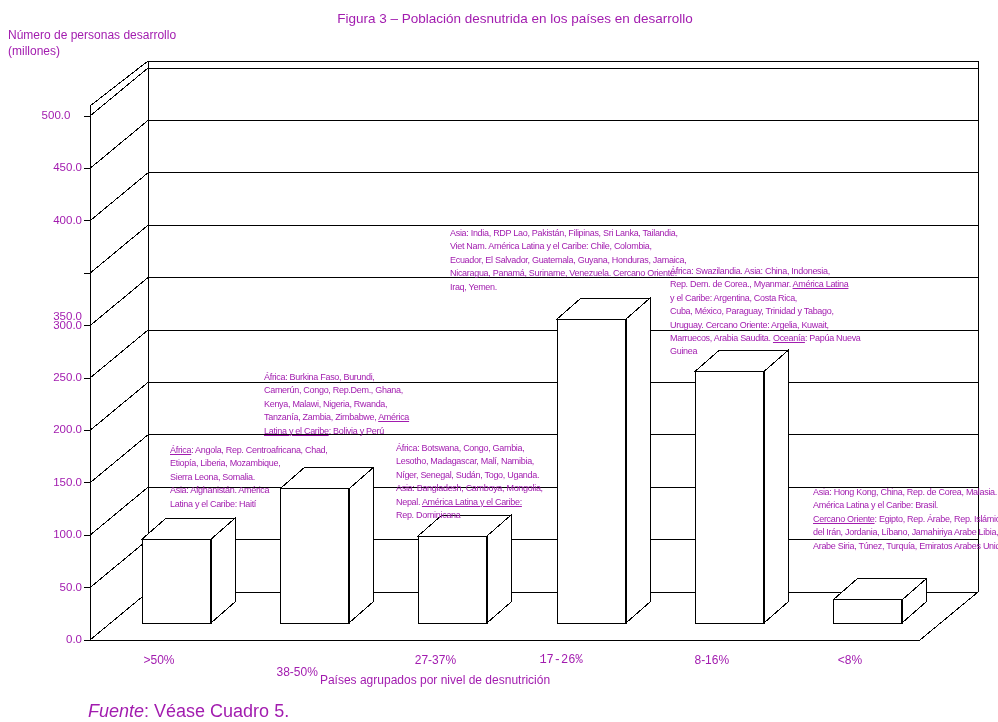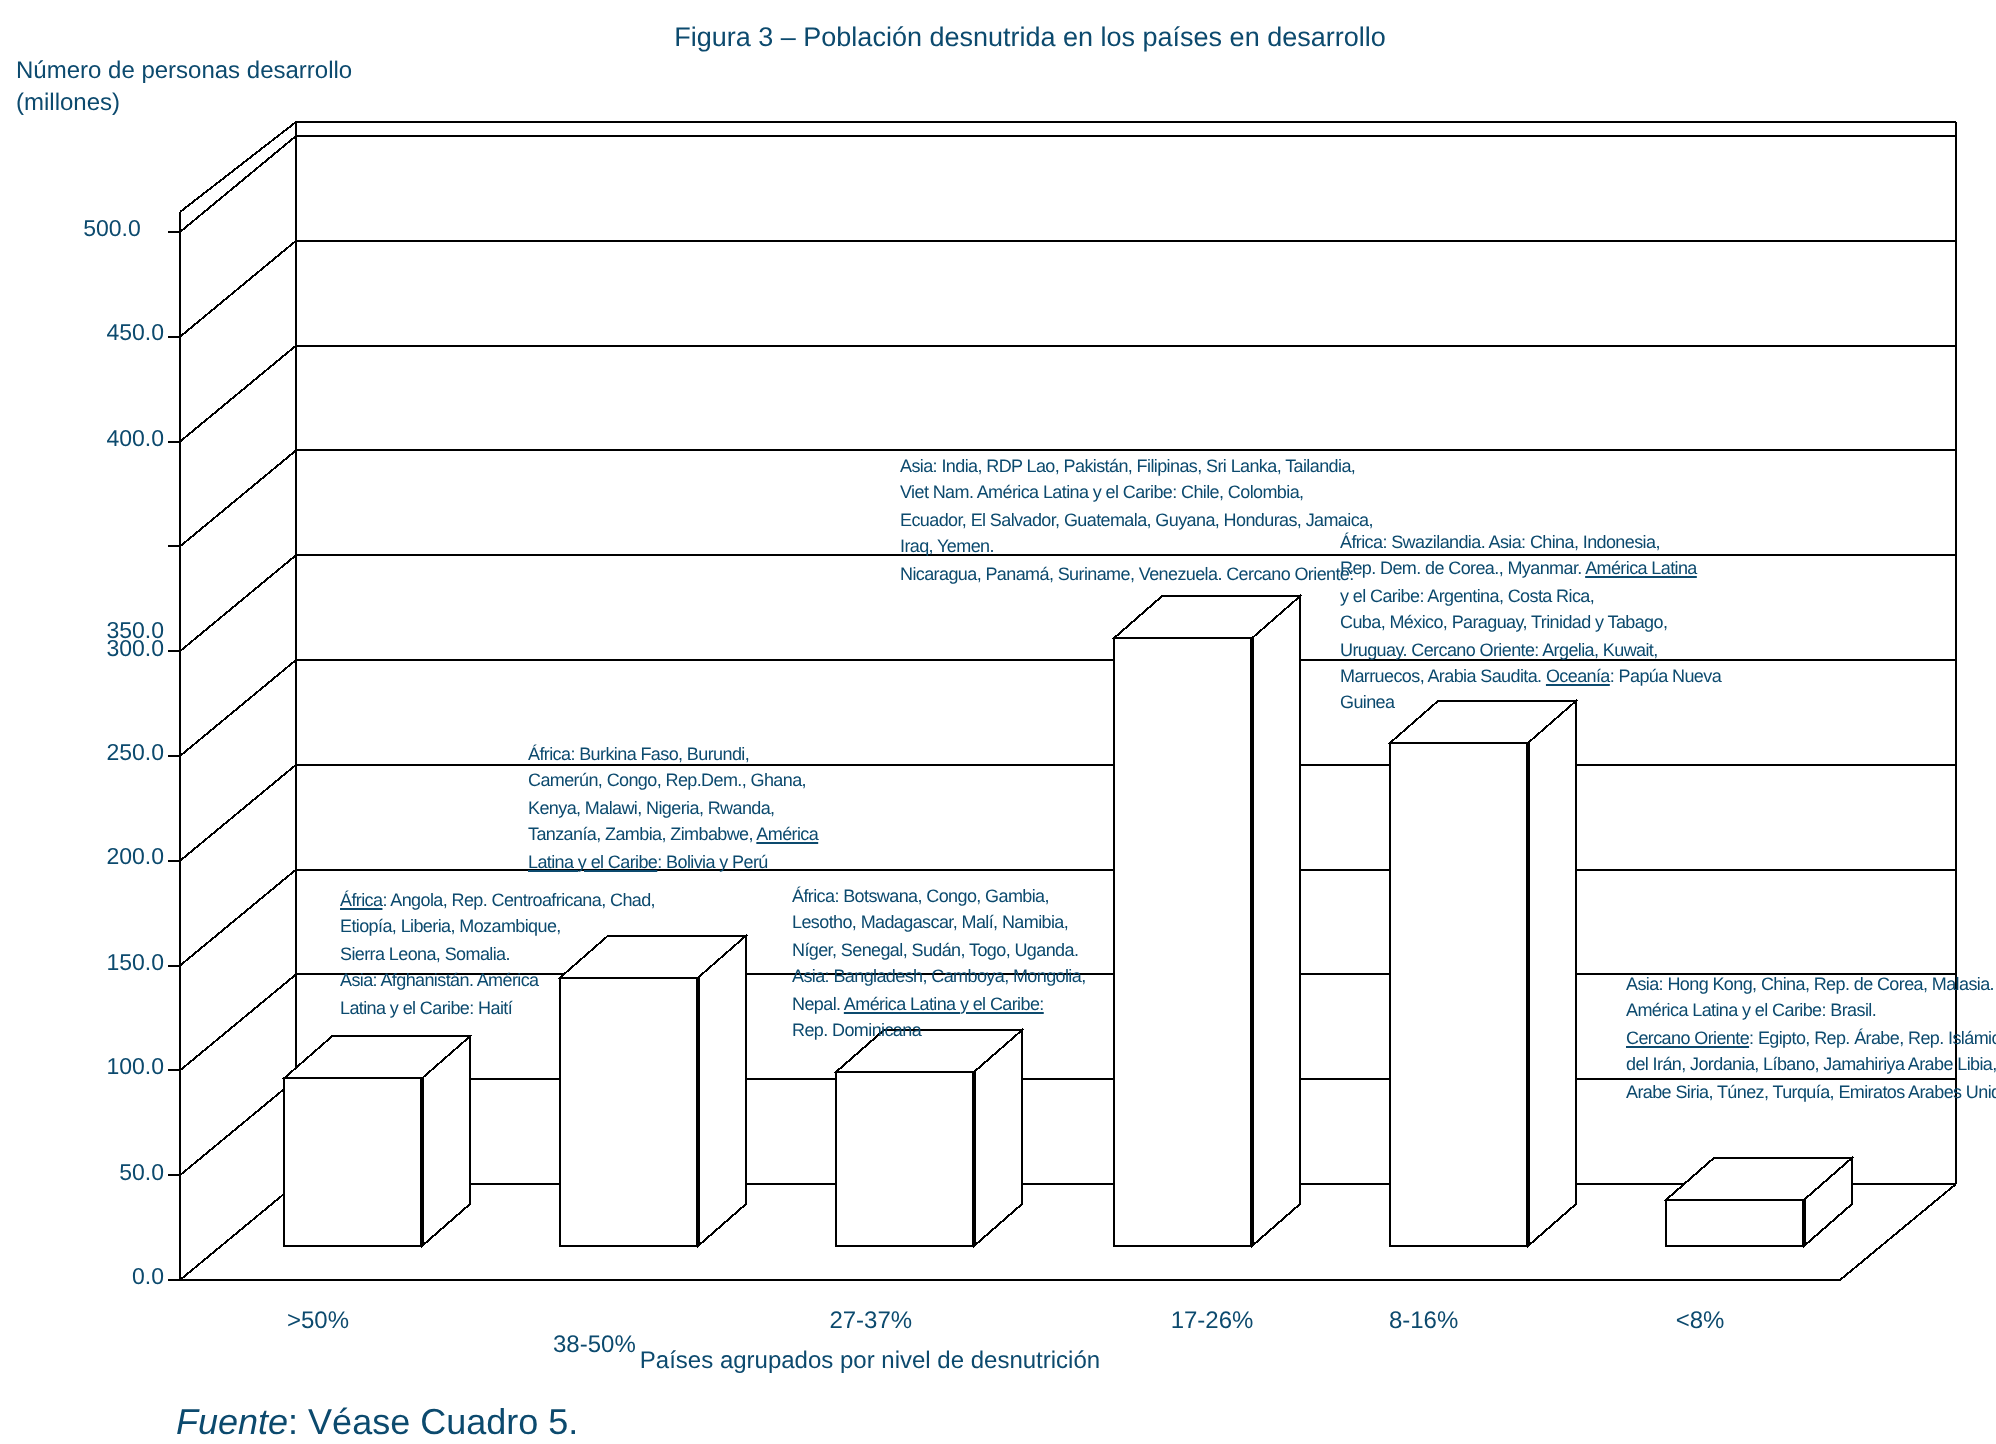--- a/index.html
+++ b/index.html
@@ -1,18 +1,18 @@
 <!DOCTYPE html>
 <html><head>
 <meta charset="utf-8">
 <style>
   html,body{margin:0;padding:0;background:#fff;}
   .figure{
     position:relative;width:998px;height:722px;background:#ffffff;
-    font-family:"Liberation Sans",sans-serif;color:#0c4a6e;overflow:hidden;
+    font-family:"Liberation Sans",sans-serif;color:#a21caf;overflow:hidden;
   }
   .chart-title{
     position:absolute;top:11px;left:515px;transform:translateX(-50%);
     font-size:13.5px;white-space:nowrap;
   }
   .y-axis-label{
     position:absolute;left:8px;top:27px;font-size:12px;line-height:16px;
   }
   #plot-svg{position:absolute;left:0;top:0;}
   .y-tick-label{
@@ -126,21 +126,21 @@
       <span class="y-tick-label" style="left: 30px; top: 318.6px;">300.0</span>
       <span class="y-tick-label" style="left: 30px; top: 266.2px; margin-top: 44px;">350.0</span>
       <span class="y-tick-label" style="left: 30px; top: 213.8px;">400.0</span>
       <span class="y-tick-label" style="left: 30px; top: 161.4px;">450.0</span>
       <span class="y-tick-label" style="left: 30px; top: 109px; text-align: center;">500.0</span>
     </div>
   <div id="x-cats">
       <span class="x-category-label" style="left: 159px;">&gt;50%</span>
       <span class="x-category-label" style="left: 297.2px; margin-top: 12px;">38-50%</span>
       <span class="x-category-label" style="left: 435.4px;">27-37%</span>
-      <span class="x-category-label" style="left: 606px;">17-26%</span>
+      <span class="x-category-label" style="left: 561px; font-family: Liberation Mono, monospace;">17-26%</span>
       <span class="x-category-label" style="left: 711.8px;">8-16%</span>
       <span class="x-category-label" style="left: 850px;">&lt;8%</span>
     </div>
   <div id="annos">
       <div class="annotation" style="left: 170px; top: 444px;">
         <div><span class="u">África</span><span>: Angola, Rep. Centroafricana, Chad,</span></div>
         <div><span>Etiopía, Liberia, Mozambique,</span></div>
         <div><span>Sierra Leona, Somalia.</span></div>
         <div><span>Asia: Afghanistán. América</span></div>
         <div><span>Latina y el Caribe: Haití</span></div>
@@ -157,22 +157,22 @@
         <div><span>Lesotho, Madagascar, Malí, Namibia,</span></div>
         <div><span>Níger, Senegal, Sudán, Togo, Uganda.</span></div>
         <div><span>Asia: Bangladesh, Camboya, Mongolia,</span></div>
         <div><span>Nepal. </span><span class="u">América Latina y el Caribe:</span></div>
         <div><span>Rep. Dominicana</span></div>
       </div>
       <div class="annotation" style="left: 450px; top: 227px;">
         <div><span>Asia: India, RDP Lao, Pakistán, Filipinas, Sri Lanka, Tailandia,</span></div>
         <div><span>Viet Nam. América Latina y el Caribe: Chile, Colombia,</span></div>
         <div><span>Ecuador, El Salvador, Guatemala, Guyana, Honduras, Jamaica,</span></div>
+        <div><span>Nicaragua, Panamá, Suriname, Venezuela. Cercano Oriente:</span></div>
         <div><span>Iraq, Yemen.</span></div>
-        <div><span>Nicaragua, Panamá, Suriname, Venezuela. Cercano Oriente:</span></div>
       </div>
       <div class="annotation" style="left: 670px; top: 265px;">
         <div><span>África: Swazilandia. Asia: China, Indonesia,</span></div>
         <div><span>Rep. Dem. de Corea., Myanmar. </span><span class="u">América Latina</span></div>
         <div><span>y el Caribe: Argentina, Costa Rica,</span></div>
         <div><span>Cuba, México, Paraguay, Trinidad y Tabago,</span></div>
         <div><span>Uruguay. Cercano Oriente: Argelia, Kuwait,</span></div>
         <div><span>Marruecos, Arabia Saudita. </span><span class="u">Oceanía</span><span>: Papúa Nueva</span></div>
         <div><span>Guinea</span></div>
       </div>

